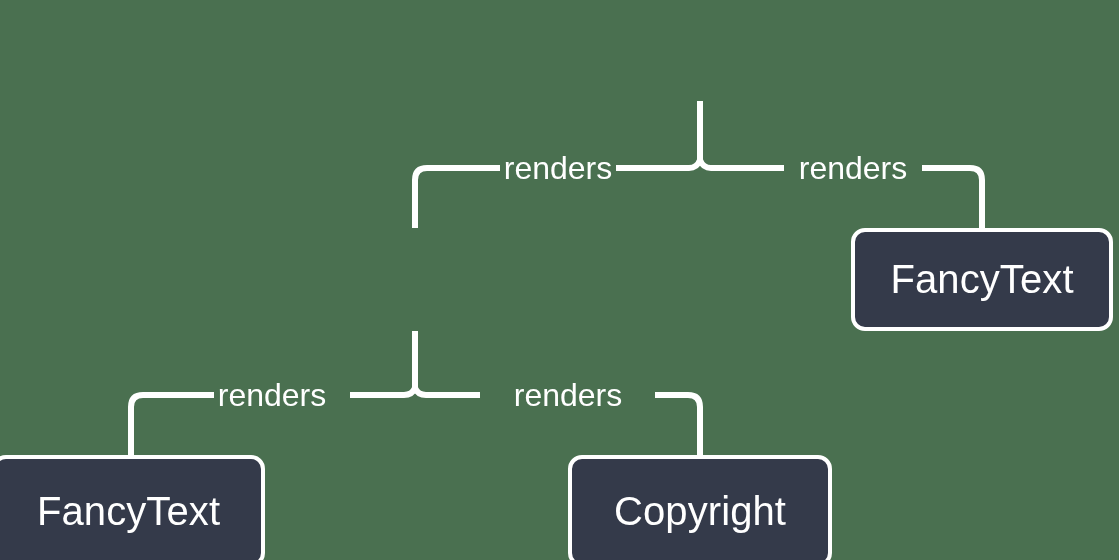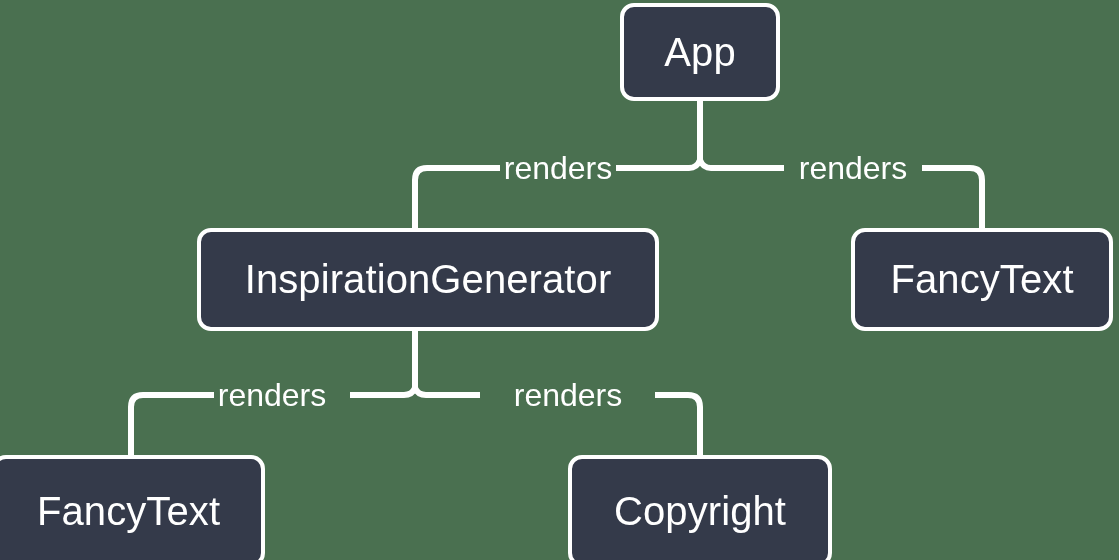--- a/index.html
+++ b/index.html
@@ -102,27 +102,21 @@
 
     <path d="M 415 331 L 415 388" fill="none" stroke="#ffffff" stroke-width="6" stroke-linecap="butt"></path>
 
     <path d="M 415 388 Q 412 395 404 395 L 350 395" fill="none" stroke="#ffffff" stroke-width="6" stroke-linecap="butt"></path>
     <path d="M 214 395 L 143 395 Q 131 395 131 407 L 131 456" fill="none" stroke="#ffffff" stroke-width="6" stroke-linecap="butt"></path>
 
     <path d="M 415 388 Q 418 395 426 395 L 480 395" fill="none" stroke="#ffffff" stroke-width="6" stroke-linecap="butt"></path>
     <path d="M 655 395 L 688 395 Q 700 395 700 407 L 700 456" fill="none" stroke="#ffffff" stroke-width="6" stroke-linecap="butt"></path>
   </svg>
 
-  <div class="node" id="node-app">
-    <span class="node-label">App</span>
-  </div>
 
-  <div class="node" id="node-inspiration-generator">
-    <span class="node-label">InspirationGenerator</span>
-  </div>
 
   <div class="node" id="node-fancytext-right">
     <span class="node-label">FancyText</span>
   </div>
 
   <div class="node" id="node-fancytext-left">
     <span class="node-label">FancyText</span>
   </div>
 
   <div class="node" id="node-copyright">

